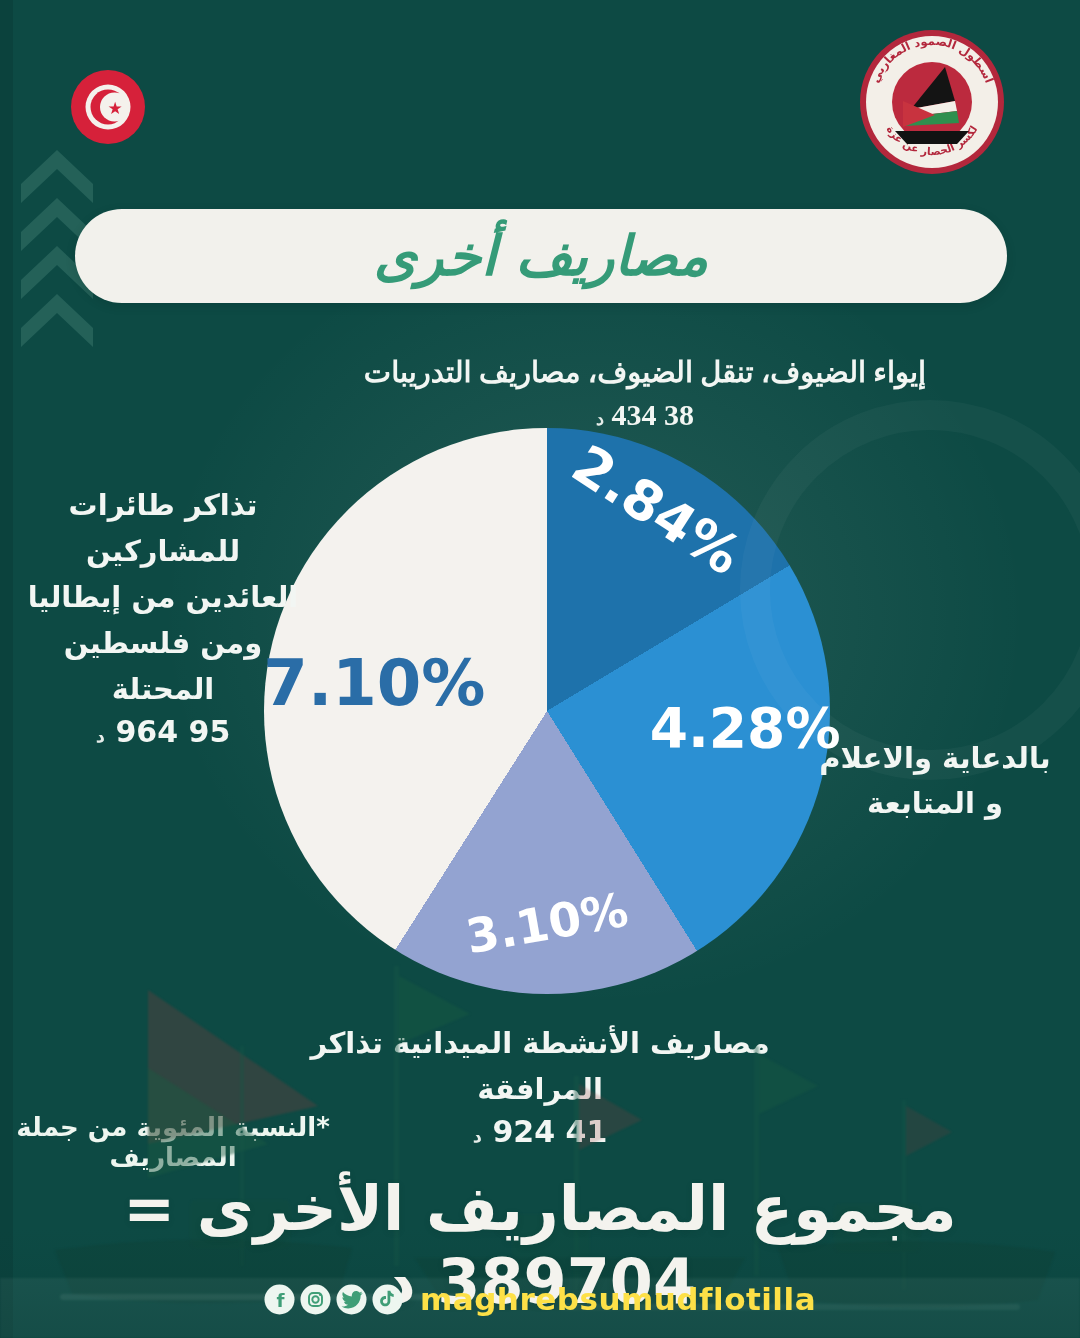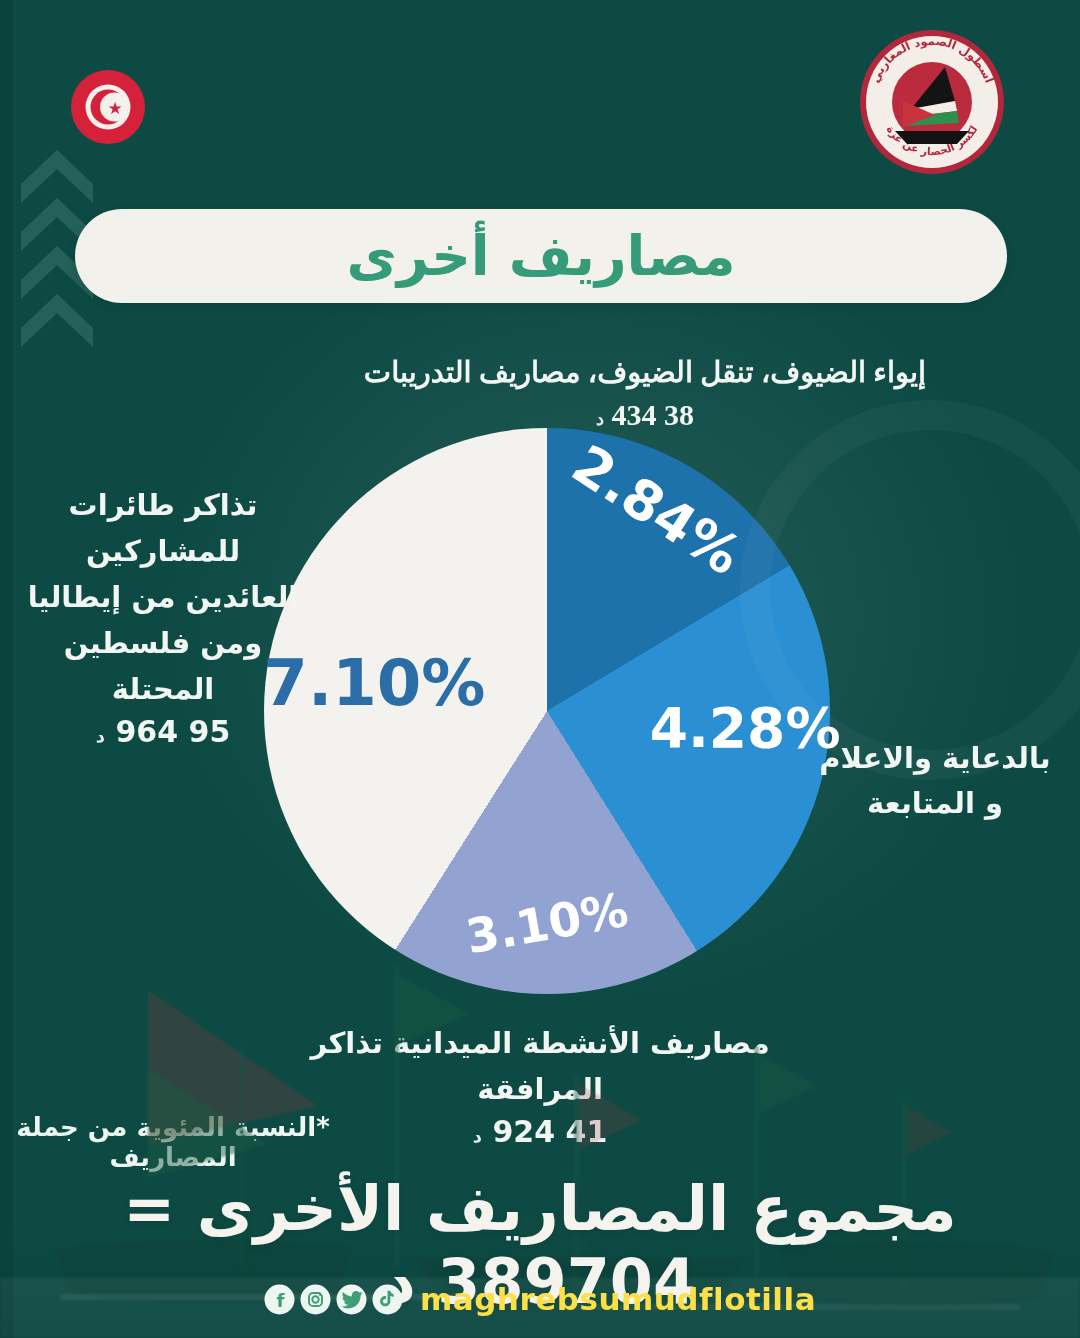--- a/index.html
+++ b/index.html
@@ -12,21 +12,21 @@
   .left-stripe{position:absolute;left:0;top:0;width:13px;height:100%;background:rgba(9,56,52,0.40);}
   .chevrons{position:absolute;left:14px;top:146px;}
   .bottom-shade{position:absolute;left:0;bottom:0;width:100%;height:110px;background:linear-gradient(to bottom,rgba(8,60,55,0),rgba(8,60,55,0.35));}
 
   .flag{position:absolute;left:70px;top:69px;width:76px;height:76px;}
   .logo{position:absolute;left:857px;top:27px;width:150px;height:150px;}
 
   .title-banner{
     position:absolute;left:75px;top:209px;width:932px;height:94px;
     background:#f2f1ec;border-radius:47px;box-shadow:0 3px 10px rgba(0,40,35,0.18);
-    display:flex;align-items:center;justify-content:center;direction:rtl;
+    display:flex;align-items:center;justify-content:center;direction:rtl;font-style:italic;
   }
   .title-banner .t{font-size:55px;font-weight:700;color:#359b78;letter-spacing:0;}
 
   .callout{position:absolute;direction:rtl;text-align:center;color:#f2f6f3;}
   .callout .ln{font-size:29px;font-weight:700;line-height:46px;}
   .callout .amt-row{font-size:30px;font-weight:700;line-height:40px;}
   .callout .unit{font-size:18px;font-weight:700;opacity:.95;}
   .co-top{left:360px;top:349px;width:570px;font-family:Liberation Serif, serif;}
   .co-left{left:18px;top:482px;width:290px;}
   .co-right{left:818px;top:736px;width:234px;}

